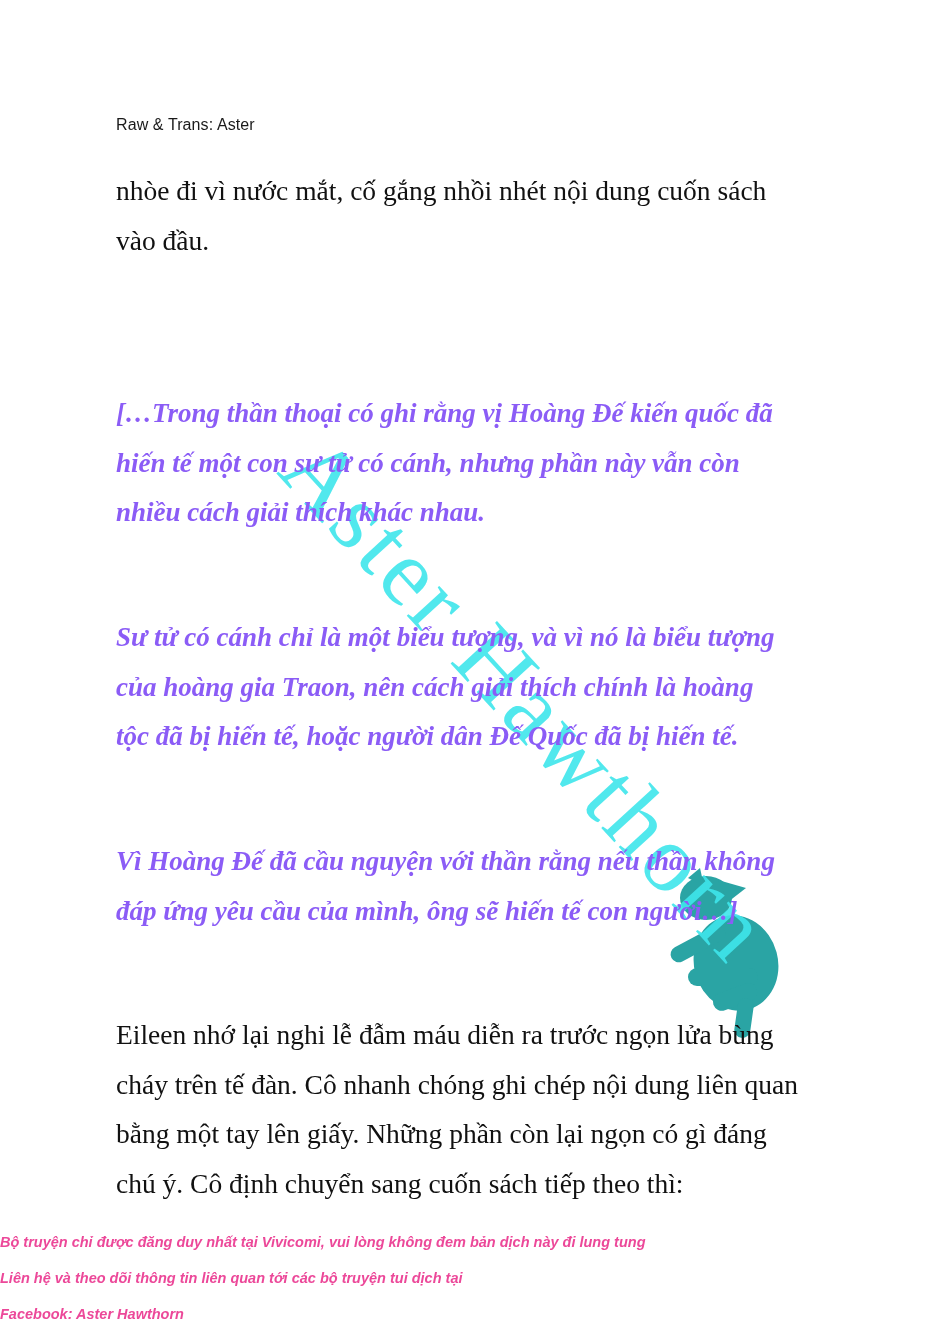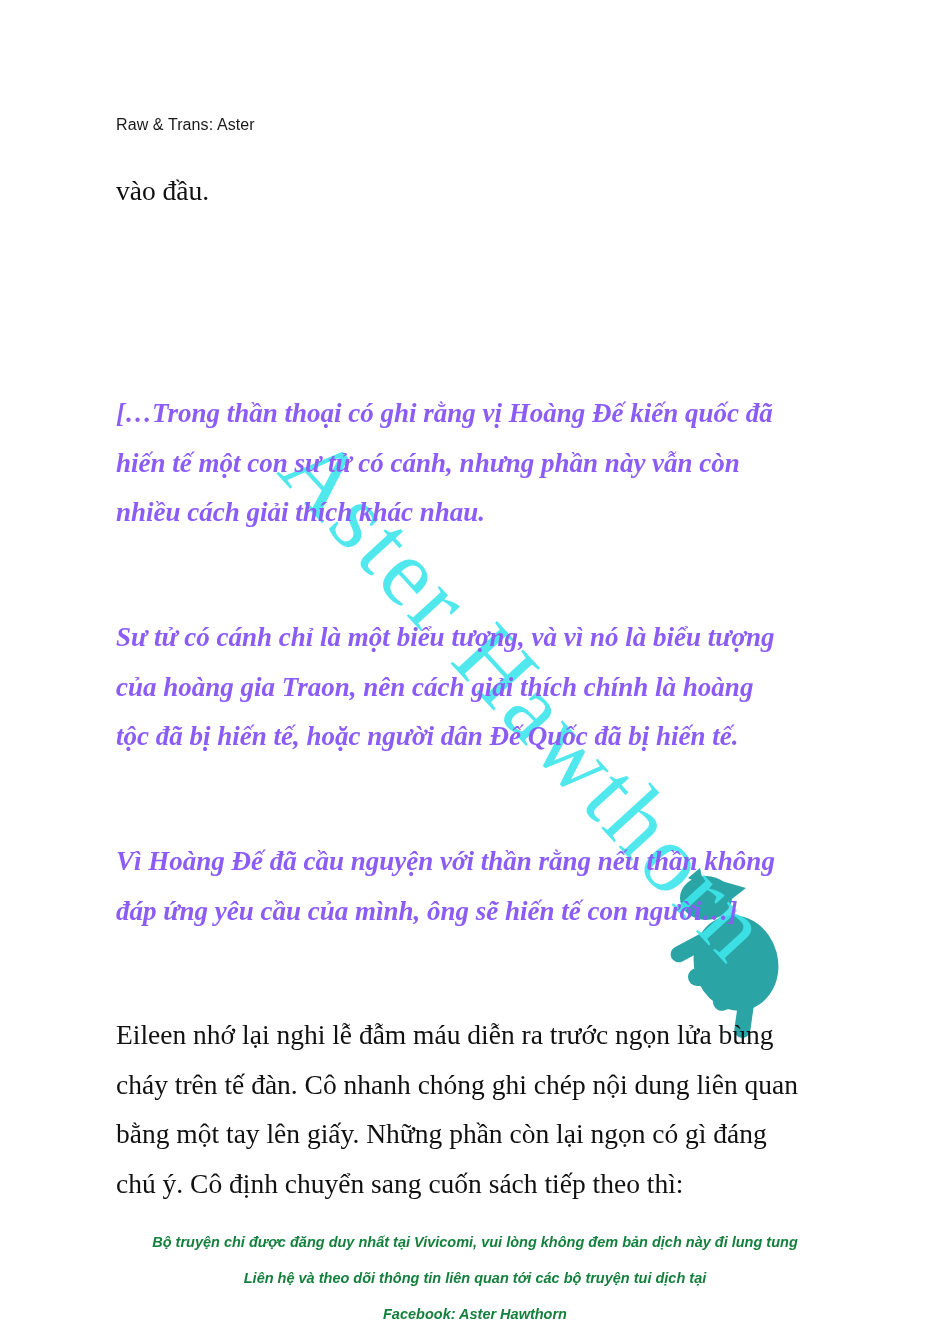--- a/index.html
+++ b/index.html
@@ -78,26 +78,26 @@
       width: 160px;
       height: 180px;
       z-index: 0;
     }
     .text-layer { position: relative; z-index: 2; }
 
     .notice {
       position: absolute;
       left: 0;
       width: 950px;
-      text-align: center;
+      text-align: left;
       font-family: "Liberation Sans", sans-serif;
       font-style: italic;
       font-weight: bold;
       font-size: 14.5px;
-      color: #15803d;
+      color: #ec4899;
     }
     #n1 { top: 1176px; }
     #n2 { top: 1212px; }
     #n3 { top: 1248px; }
 
     .logo {
       position: absolute;
       left: 18px;
       top: 1292px;
       width: 130px;
@@ -136,20 +136,21 @@
       <rect x="64" y="130" width="46" height="18" rx="9" transform="rotate(-20 87 139)"></rect>
 
       <rect x="88" y="140" width="16" height="40" rx="8" transform="rotate(8 96 160)"></rect>
     </g>
   </svg>
 
   <div class="watermark">Aster Hawthorn</div>
 
   <div class="text-layer">
     <p class="para" id="p1">
+      <span class="line">nhòe đi vì nước mắt, cố gắng nhồi nhét nội dung cuốn sách</span>
       <span class="line">vào đầu.</span>
     </p>
 
     <p class="para quote" id="p2">
       <span class="line">[…Trong thần thoại có ghi rằng vị Hoàng Đế kiến quốc đã</span>
       <span class="line">hiến tế một con sư tử có cánh, nhưng phần này vẫn còn</span>
       <span class="line">nhiều cách giải thích khác nhau.</span>
     </p>
 
     <p class="para quote" id="p3">

